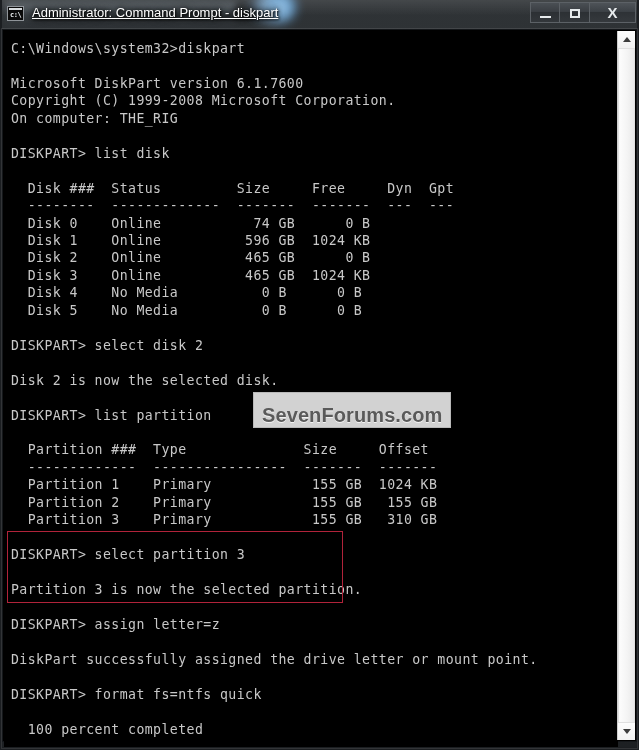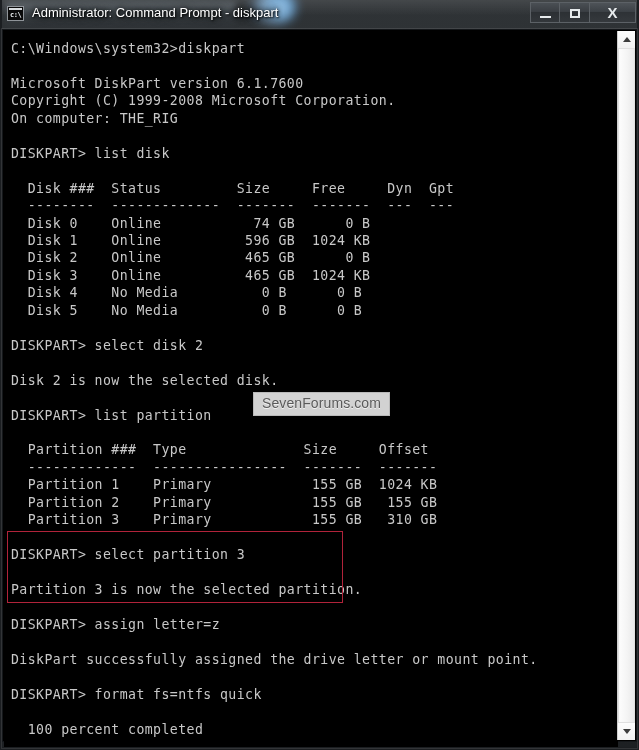--- a/index.html
+++ b/index.html
@@ -92,20 +92,21 @@
     position: absolute;
     left: 32px; top: 4px;
     color: #ffffff;
     font-size: 13px;
     line-height: 18px;
     white-space: nowrap;
     text-shadow:
       0 0 5px rgba(0,0,0,.95),
       0 0 9px rgba(0,0,0,.85),
       1px 1px 2px rgba(0,0,0,.9);
+    text-decoration: underline;
   }
 
   
   #caption-buttons {
     position: absolute;
     right: 3px; top: 2px;
     height: 22px;
     display: flex;
   }
   .cap-btn {
@@ -189,27 +190,27 @@
     height: 72px;
     box-sizing: border-box;
     border: 1px solid #b1233a;
     pointer-events: none;
   }
 
   
   #watermark {
     position: absolute;
     left: 249px; top: 361px;
-    padding: 2px 8px 3px 8px;
+    padding: 14px 8px 3px 8px;
     background: #d2d2d2;
     border: 1px solid #b9b9b9;
     color: #5a5a5a;
     font-family: "Liberation Sans", sans-serif;
-    font-size: 14px;
-    font-weight: normal;
+    font-size: 20px;
+    font-weight: bold;
     line-height: 17px;
     letter-spacing: .1px;
     text-shadow: 0 1px 0 #f2f2f2;
   }
 
   
   #scrollbar {
     position: absolute;
     right: 1px; top: 1px;
     width: 18px;

